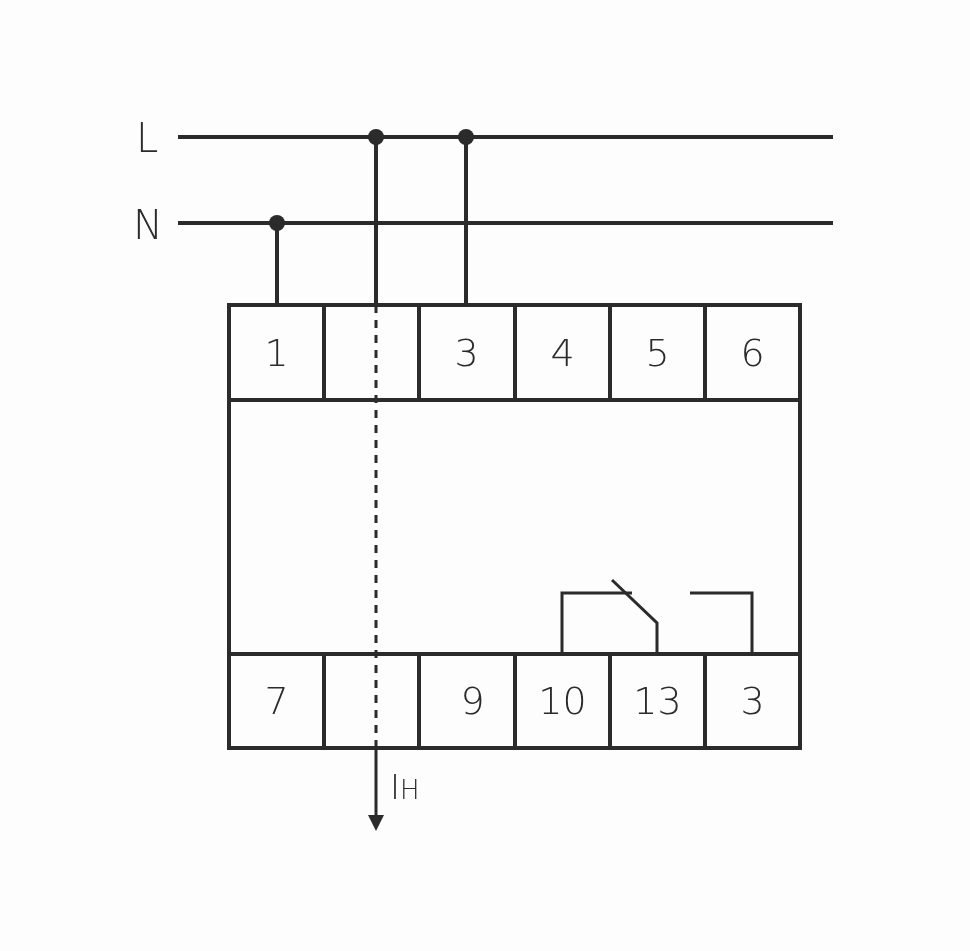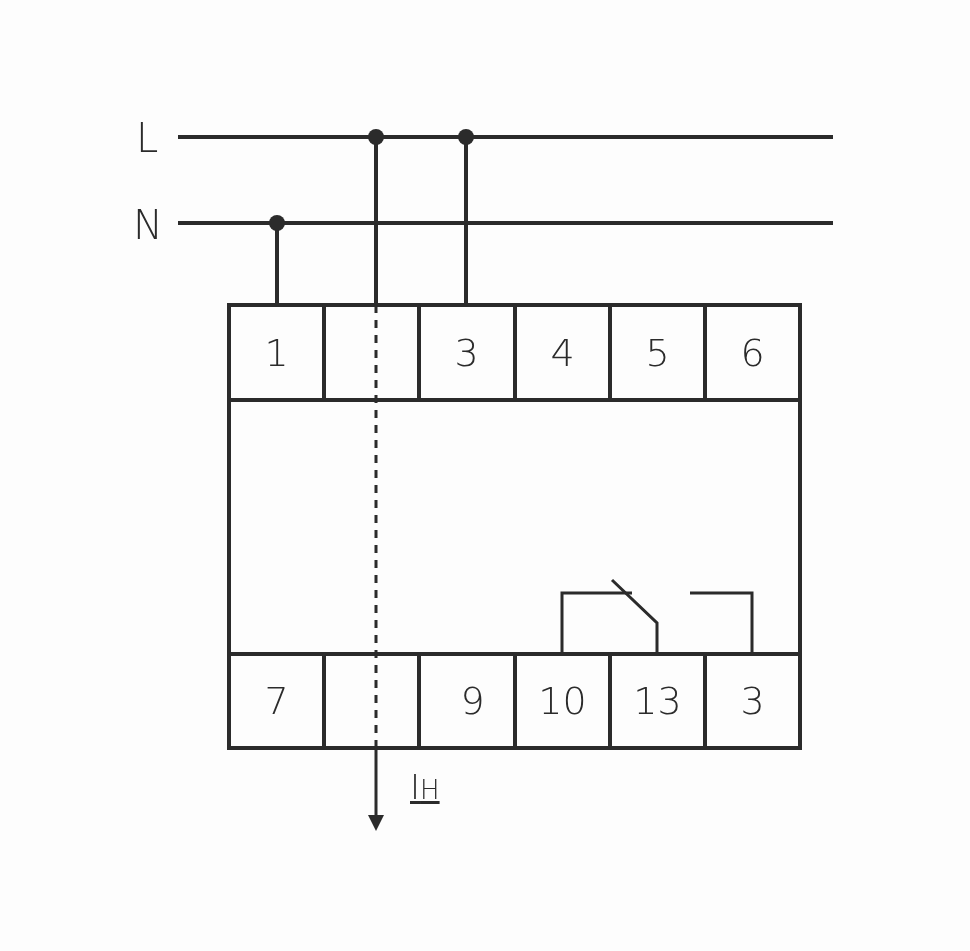--- a/index.html
+++ b/index.html
@@ -65,15 +65,15 @@
 <div class="lbl term-label" style="left:610px; top:334px;">5</div>
 <div class="lbl term-label" style="left:705px; top:334px;">6</div>
 
 <div class="lbl term-label" style="left:229px; top:682px;">7</div>
 <div class="lbl term-label" style="left:324px; top:682px;"></div>
 <div class="lbl term-label" style="left:425px; top:682px;">9</div>
 <div class="lbl term-label" style="left:515px; top:682px;">10</div>
 <div class="lbl term-label" style="left:610px; top:682px;">13</div>
 <div class="lbl term-label" style="left:705px; top:682px;">3</div>
 
-<div class="lbl" style="left:410px; top:770px; font-size:34px; line-height:34px;text-decoration:underline;">
+<div class="lbl" style="left:390px; top:770px; font-size:34px; line-height:34px;">
   <span>I</span><span style="font-size:26px;">H</span>
 </div>
 
 </body></html>

